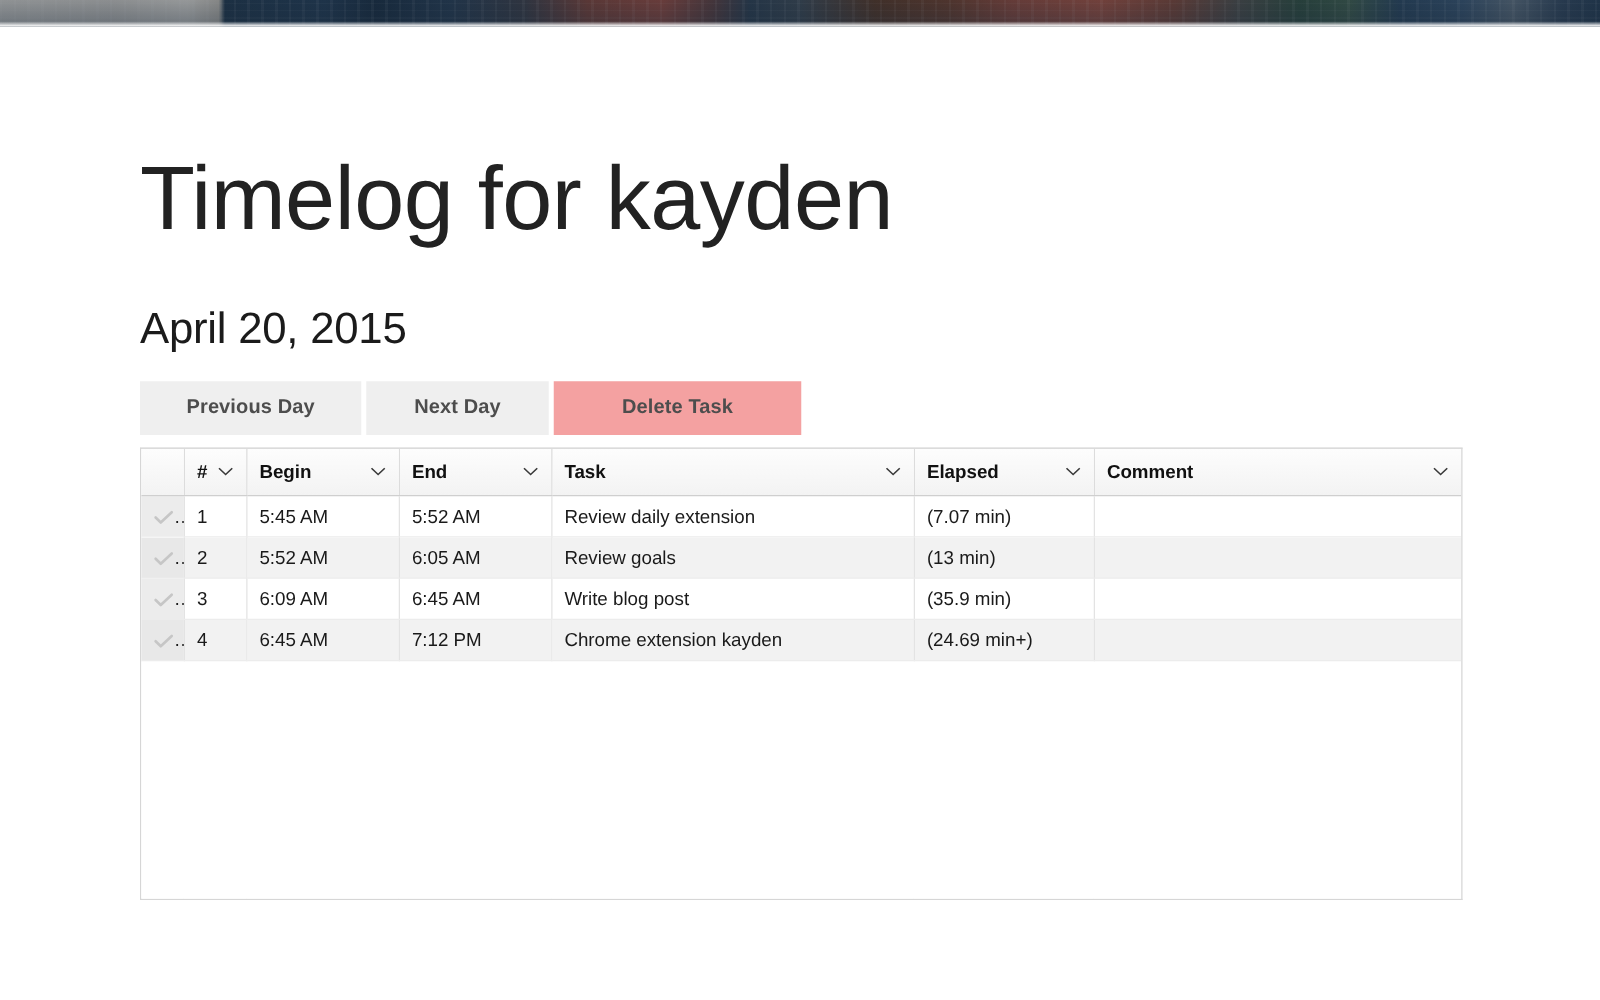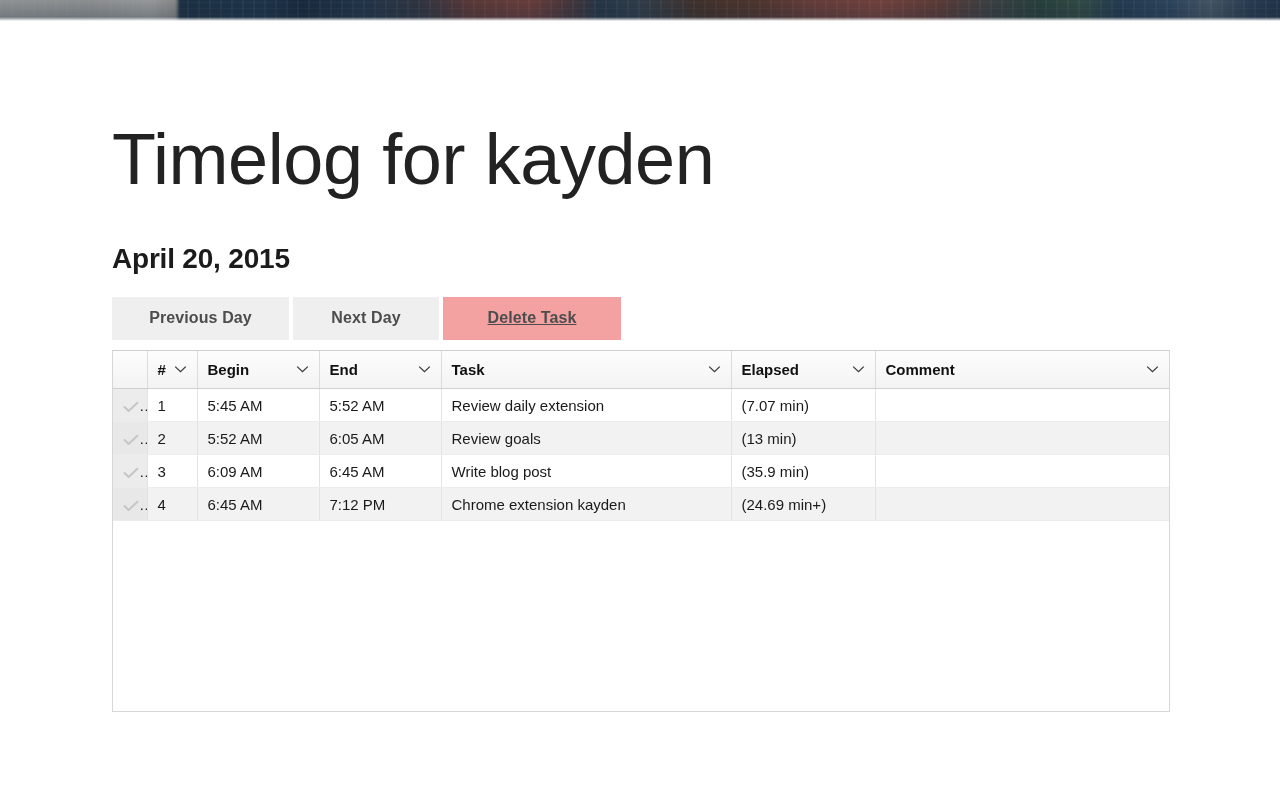--- a/index.html
+++ b/index.html
@@ -58,22 +58,22 @@
     font-size: 72px;
     font-weight: 400;
     color: #222222;
     letter-spacing: -0.4px;
     line-height: 1.05;
   }
 
   .date-heading {
     margin: 0;
     padding-top: 45px;
-    font-size: 28px;
-    font-weight: 700;
+    font-size: 35px;
+    font-weight: 400;
     color: #1b1b1b;
     letter-spacing: -0.2px;
   }
 
   
   .btn-row {
     display: flex;
     margin-top: 22px;
     gap: 4px;
   }
@@ -87,21 +87,21 @@
     font-weight: 700;
     color: #4d4d4d;
     background: #efefef;
     border: none;
     cursor: pointer;
     font-family: "Liberation Sans", sans-serif;
     letter-spacing: .1px;
   }
   .btn.prev { width: 177px; padding: 0; }
   .btn.next { width: 146px; padding: 16px; }
-  .btn.danger { width: 178px; padding: 0; background: #f4a1a1; text-decoration: underline; }
+  .btn.danger { width: 198px; padding: 0; background: #f4a1a1; }
 
   
   .table-wrap {
     margin-top: 10px;
     width: 1058px;
     height: 362px;
     border: 1px solid #d6d6d6;
     border-top: 1px solid #cfcfcf;
     background: #ffffff;
     overflow: hidden;

